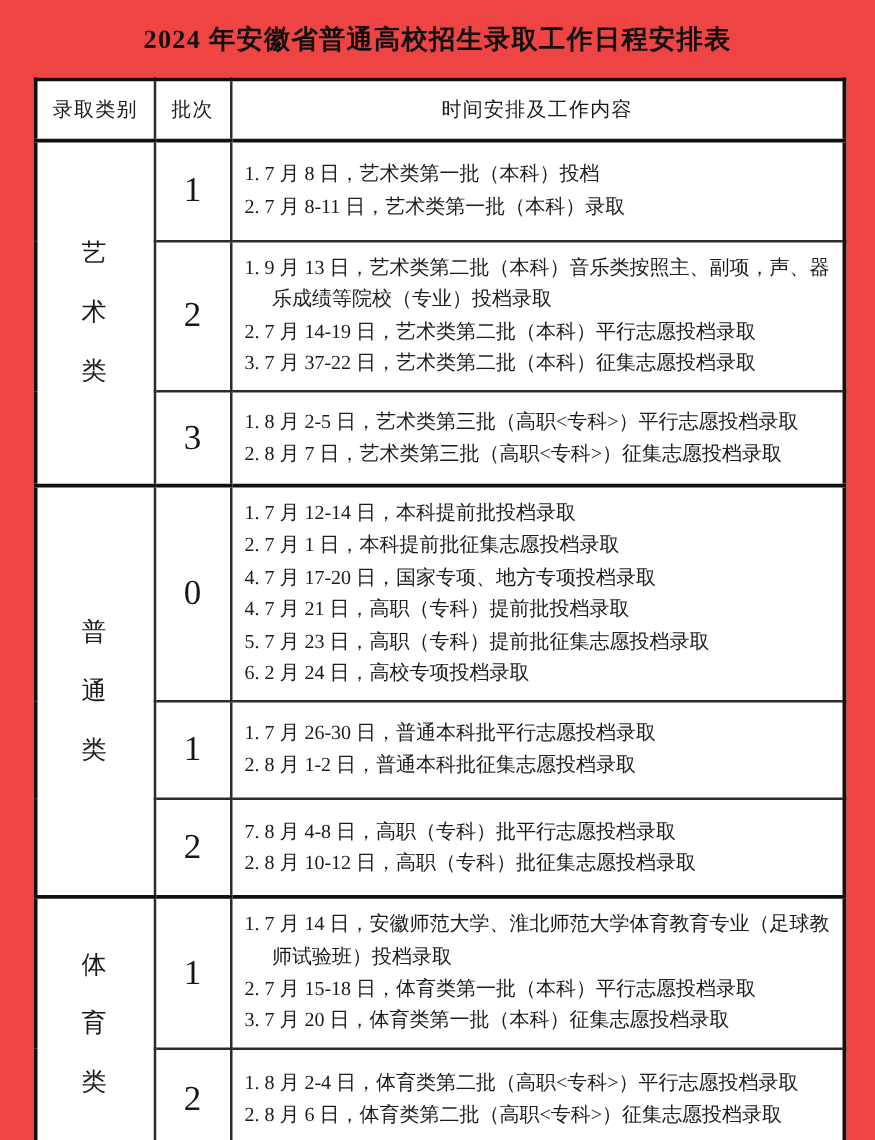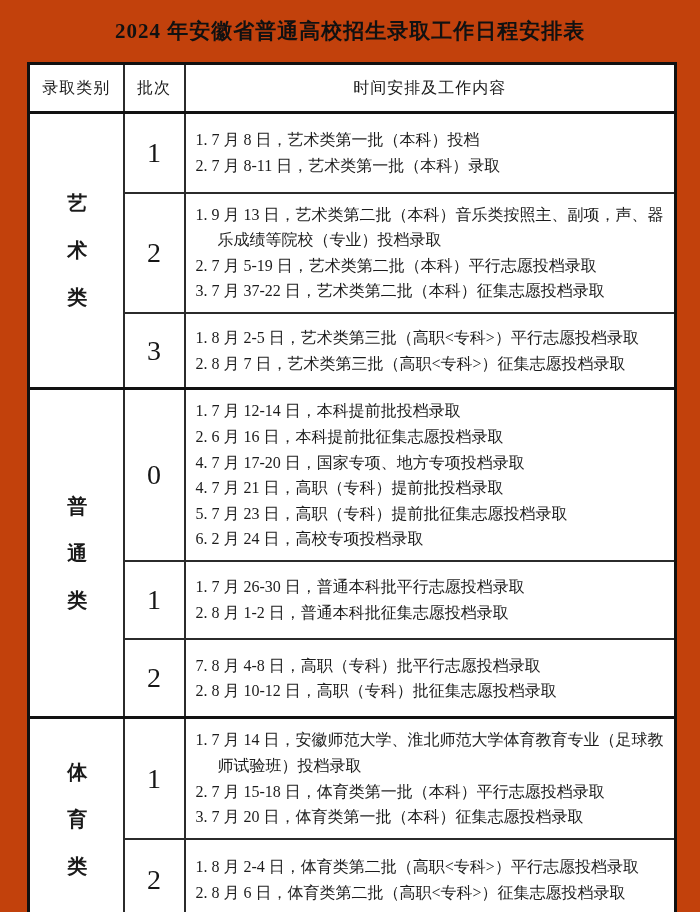--- a/index.html
+++ b/index.html
@@ -9,21 +9,21 @@
     width: 700px;
     height: 912px;
     font-family: "Liberation Serif", "DejaVu Serif", serif;
     color: #1a1a1a;
     -webkit-font-smoothing: antialiased;
   }
   .page {
     width: 700px;
     height: 912px;
     overflow: hidden;
-    background: #c2410c;
+    background: #ef4444;
   }
   .doc-title {
     padding-top: 17px;
     text-align: center;
     font-size: 21px;
     font-weight: bold;
     letter-spacing: 1px;
     color: #111;
   }
   table.schedule {
@@ -49,25 +49,25 @@
     height: 46px;
     text-align: center;
     border-bottom: 3px solid #111;
     letter-spacing: 1px;
   }
   td.category-cell { text-align: center; }
   .v-label {
     width: 1.1em;
     margin: 0 auto;
     font-size: 20px;
-    font-weight: bold;
+    font-weight: normal;
     line-height: 2.35;
     letter-spacing: 0;
     word-break: break-all;
-    text-align: right;
+    text-align: left;
   }
   td.batch-cell {
     text-align: center;
     font-size: 28px;
     color: #161616;
   }
   td.content-cell { padding: 8px 6px 8px 10px; }
   .item {
     font-size: 16px;
     line-height: 1.6;
@@ -113,40 +113,40 @@
       <td class="batch-cell">1</td>
       <td class="content-cell">
         <div class="item">1. 7 月 8 日，艺术类第一批（本科）投档</div>
         <div class="item">2. 7 月 8-11 日，艺术类第一批（本科）录取</div>
       </td>
     </tr>
     <tr class="r-art-2">
       <td class="batch-cell">2</td>
       <td class="content-cell">
         <div class="item">1. 9 月 13 日，艺术类第二批（本科）音乐类按照主、副项，声、器乐成绩等院校（专业）投档录取</div>
-        <div class="item">2. 7 月 5-19 日，艺术类第二批（本科）平行志愿投档录取</div>
+        <div class="item">2. 7 月 14-19 日，艺术类第二批（本科）平行志愿投档录取</div>
         <div class="item">3. 7 月 37-22 日，艺术类第二批（本科）征集志愿投档录取</div>
       </td>
     </tr>
     <tr class="r-art-3">
       <td class="batch-cell">3</td>
       <td class="content-cell">
         <div class="item">1. 8 月 2-5 日，艺术类第三批（高职&lt;专科&gt;）平行志愿投档录取</div>
         <div class="item">2. 8 月 7 日，艺术类第三批（高职&lt;专科&gt;）征集志愿投档录取</div>
       </td>
     </tr>
 
     <tr class="section-start r-gen-0">
       <td class="category-cell" rowspan="3">
         <div class="v-label">普通类</div>
       </td>
       <td class="batch-cell">0</td>
       <td class="content-cell">
         <div class="item">1. 7 月 12-14 日，本科提前批投档录取</div>
-        <div class="item">2. 6 月 16 日，本科提前批征集志愿投档录取</div>
+        <div class="item">2. 7 月 1 日，本科提前批征集志愿投档录取</div>
         <div class="item">4. 7 月 17-20 日，国家专项、地方专项投档录取</div>
         <div class="item">4. 7 月 21 日，高职（专科）提前批投档录取</div>
         <div class="item">5. 7 月 23 日，高职（专科）提前批征集志愿投档录取</div>
         <div class="item">6. 2 月 24 日，高校专项投档录取</div>
       </td>
     </tr>
     <tr class="r-gen-1">
       <td class="batch-cell">1</td>
       <td class="content-cell">
         <div class="item">1. 7 月 26-30 日，普通本科批平行志愿投档录取</div>

